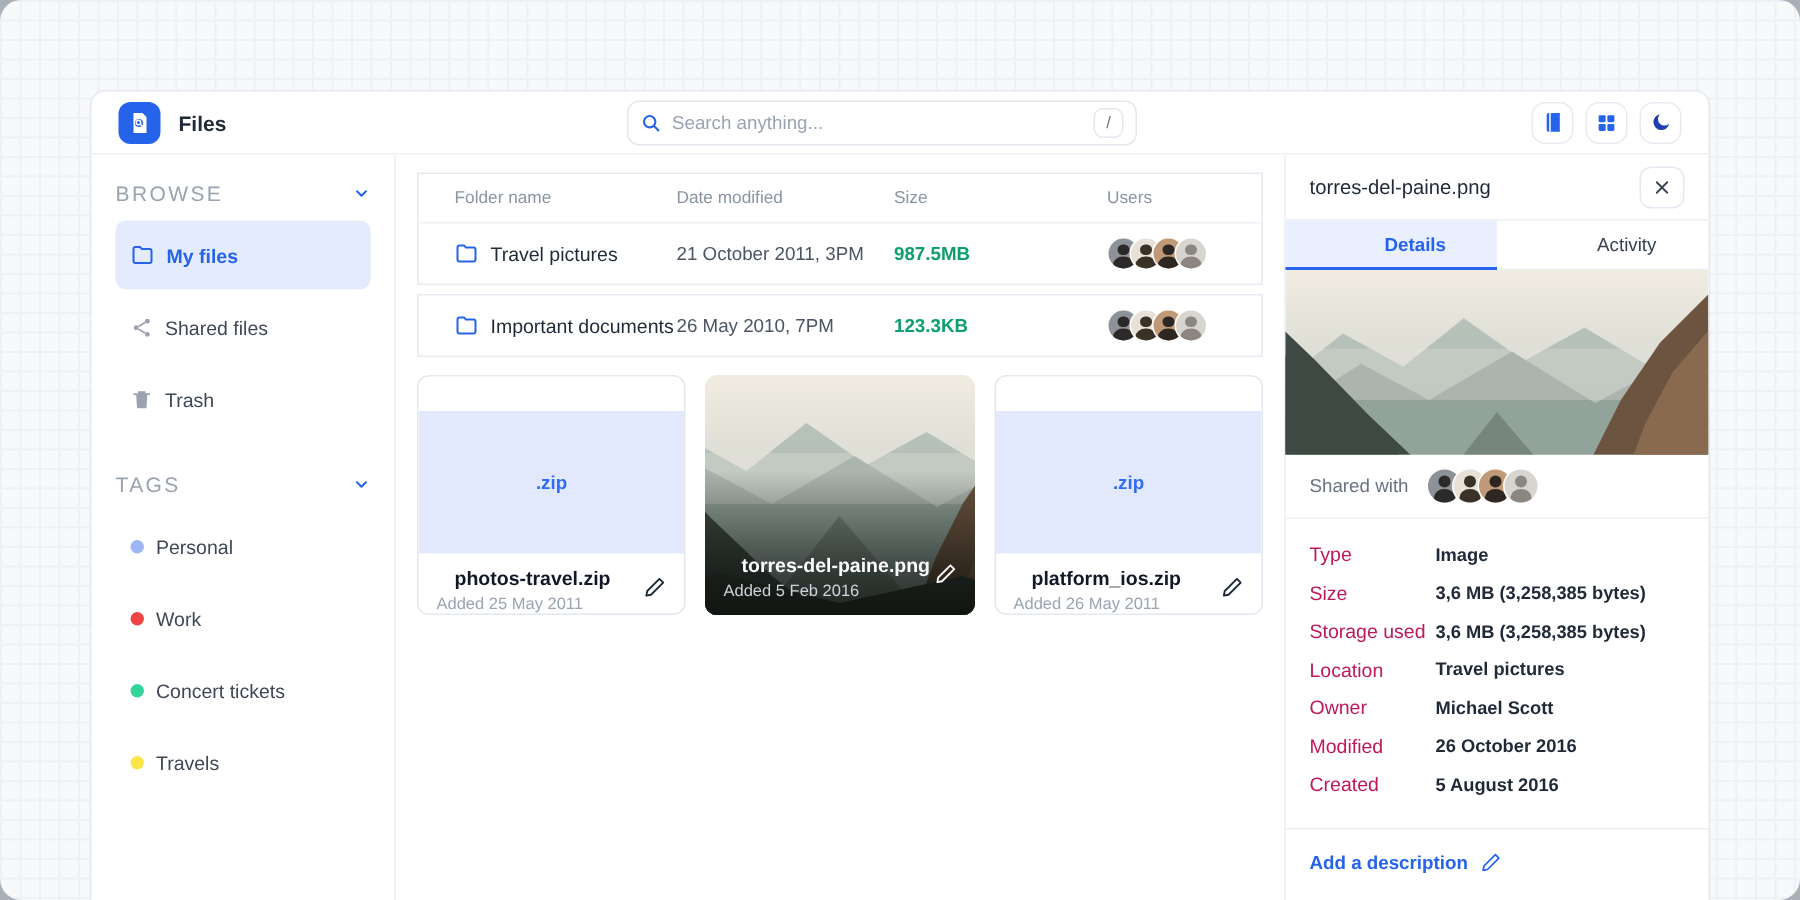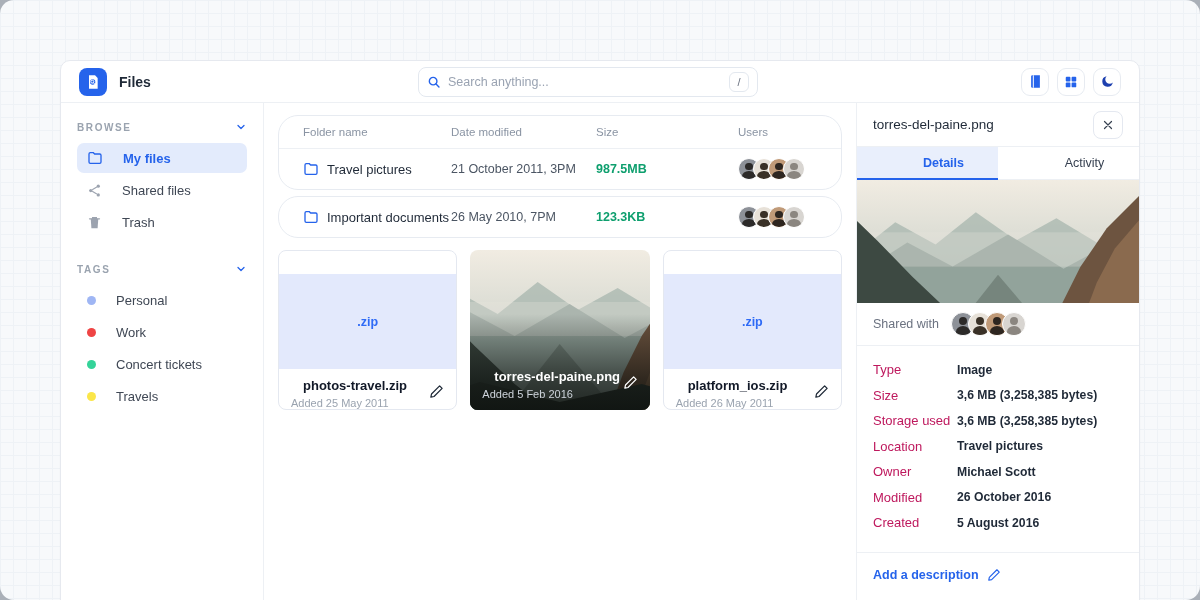--- a/index.html
+++ b/index.html
@@ -37,34 +37,34 @@
   .top-actions { margin-left:auto; display:flex; gap:8px; }
   .icon-btn { width:28px; height:28px; border:1px solid #e7ebf1; border-radius:9px; background:#fff;
               display:flex; align-items:center; justify-content:center; cursor:pointer; }
 
   
   .app-body { flex:1; display:flex; min-height:0; }
 
   
   .sidebar { width:203px; flex:0 0 203px; border-right:1px solid #edf0f4; padding:18px 16px; }
   .section-head { display:flex; align-items:center; justify-content:space-between; margin-bottom:10px; }
-  .section-label { font-size:10px; font-weight:700; letter-spacing:1.6px; color:#9aa3af; text-transform:uppercase;text-align:right; }
-  .nav-item { height:30px; display:flex; align-items:center; gap:20px; padding:0 10px; border-radius:7px;
+  .section-label { font-size:14px; font-weight:400; letter-spacing:1.6px; color:#9aa3af; text-transform:uppercase;text-align:right; }
+  .nav-item { height:46px; display:flex; align-items:center; gap:8px; padding:0 10px; border-radius:7px;
               font-size:13px; color:#3f4754; cursor:pointer; margin-bottom:2px; }
   .nav-item.active { background:#e3ebfc; color:#2563eb; font-weight:600; }
   .tags-gap { height:24px; }
   .dot { width:9px; height:9px; border-radius:50%; flex:0 0 9px; }
   .dot-personal { background:#9fb6f4; }
   .dot-work { background:#ef4444; }
   .dot-travels { background:#fbe649; }
   .dot-concert { background:#34d399; }
 
   
   .main { flex:1; padding:12px 14px; min-width:0; }
-  .table-card { border:1px solid #e7ebf1; border-radius:20px; background:#fff; overflow:hidden; }
+  .table-card { border:1px solid #e7ebf1; border-radius:0; background:#fff; overflow:hidden; }
   .t-grid { display:grid; grid-template-columns:148px 145px 142px 1fr; align-items:center; padding:0 24px; }
   .t-head { height:33px; border-bottom:1px solid #edf0f4; }
   .t-head .th { font-size:11.5px; color:#8a94a3; }
   .t-row { height:40px; }
   .cell-name { display:flex; align-items:center; gap:8px; font-size:13px; font-weight:500; color:#1f2937; }
   .cell-date { font-size:12.5px; color:#4b5563; }
   .cell-size { font-size:12.5px; font-weight:700; color:#0e9f6e; }
   .row2 { margin-top:6px; }
 
   .avatars { display:flex; }

